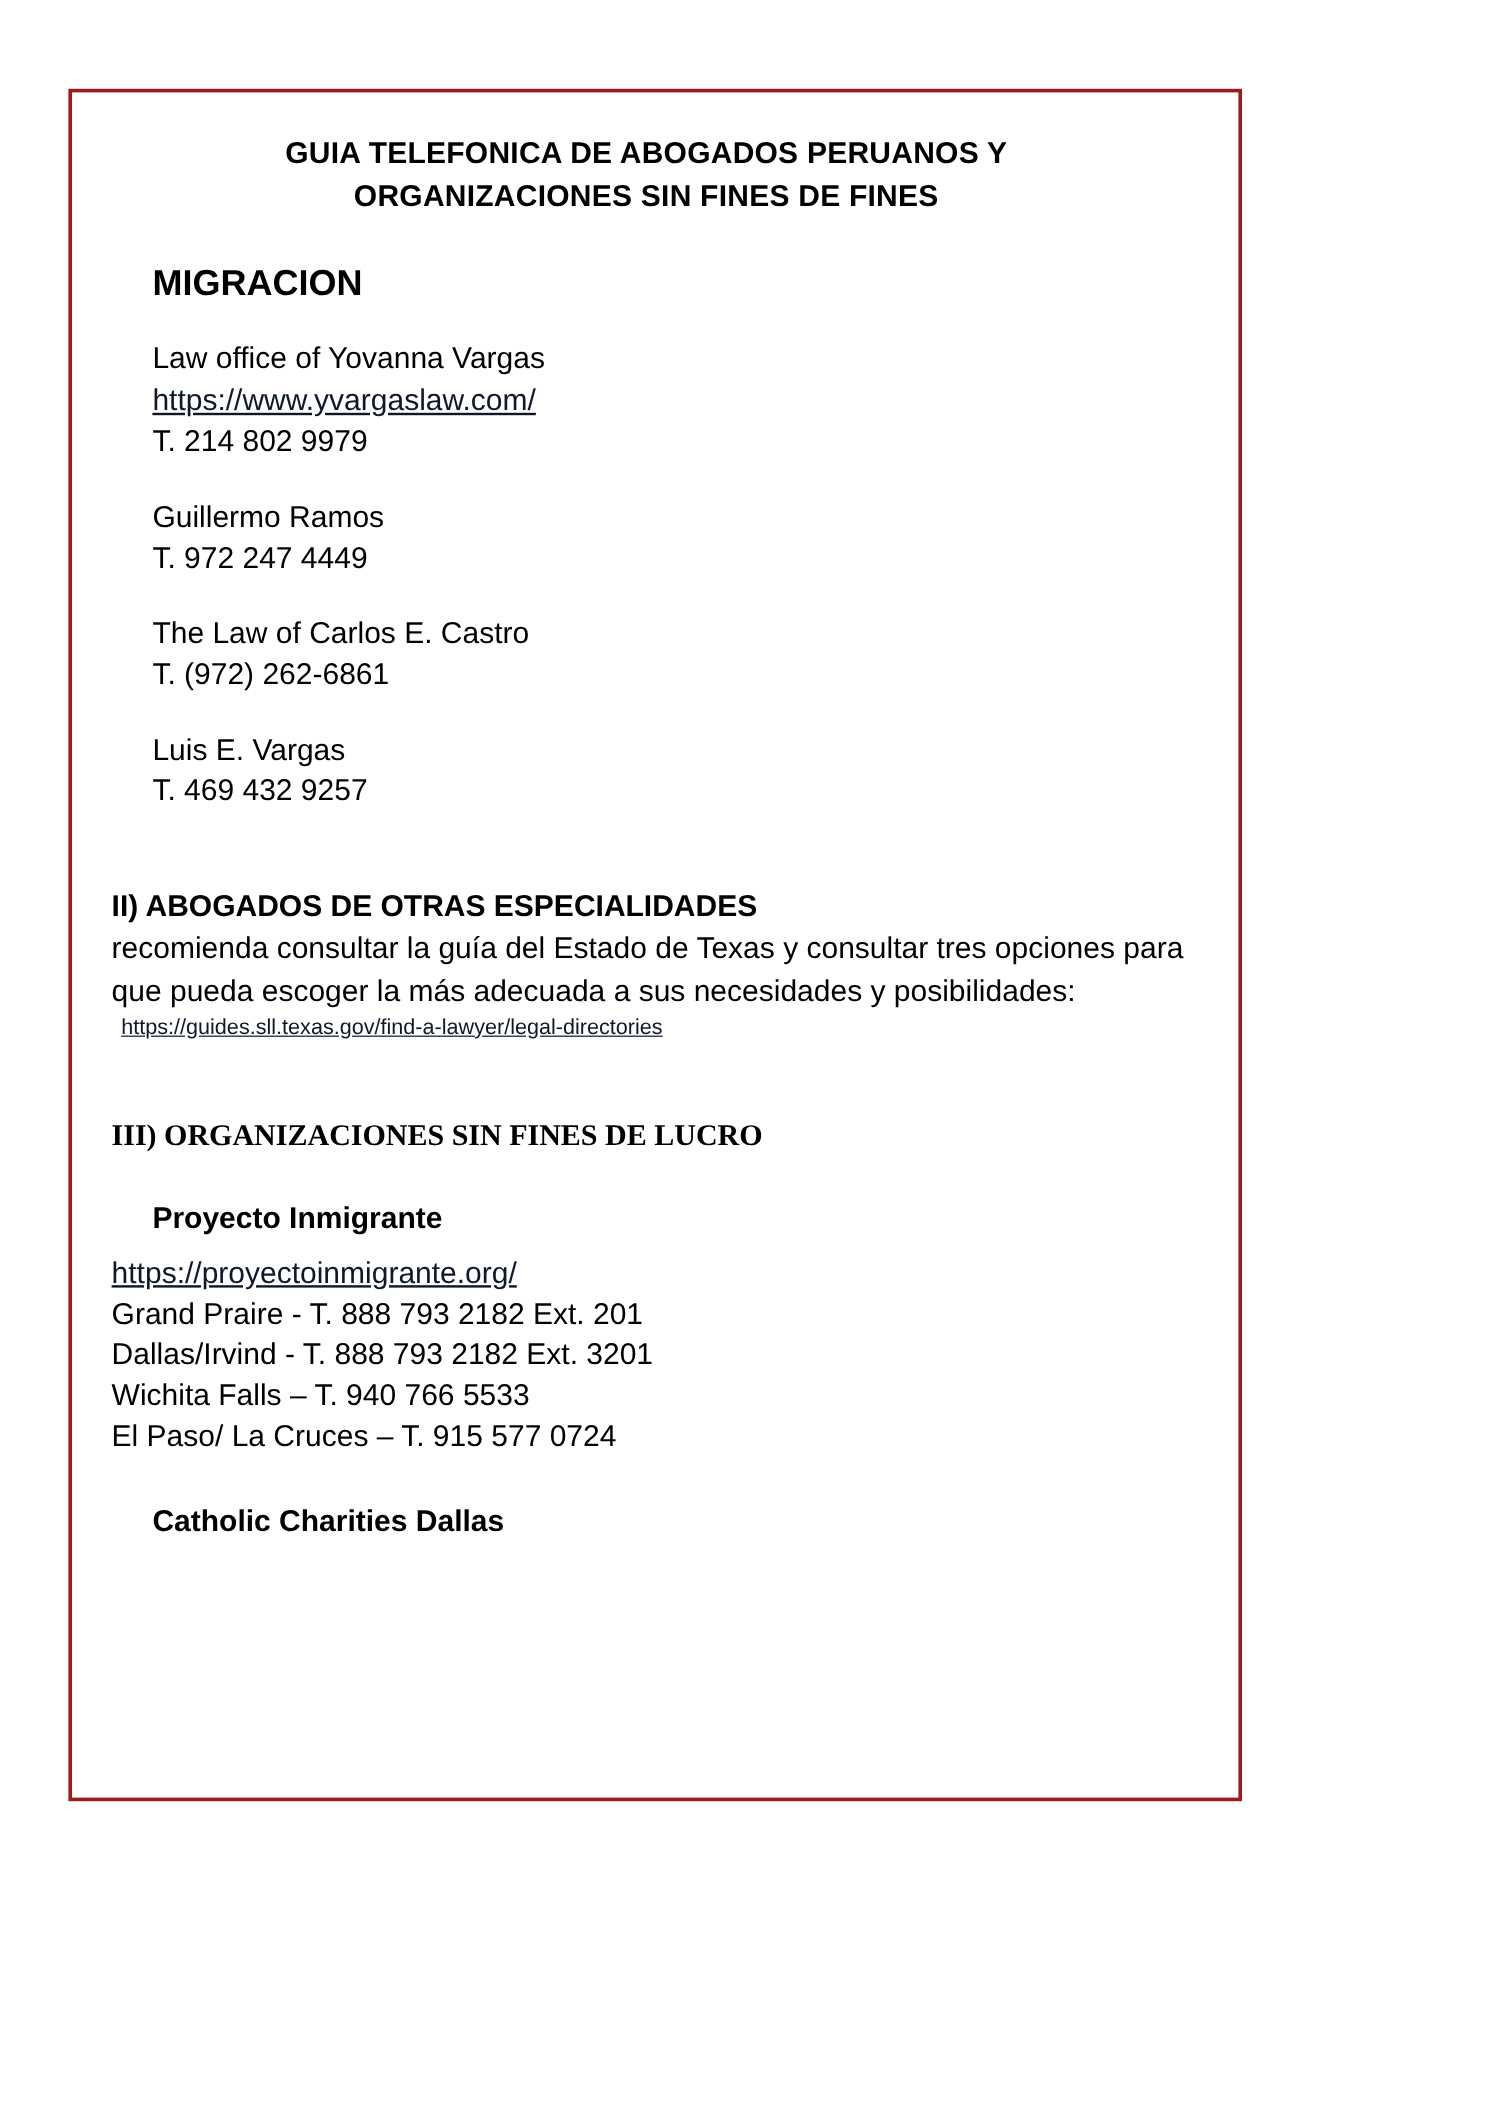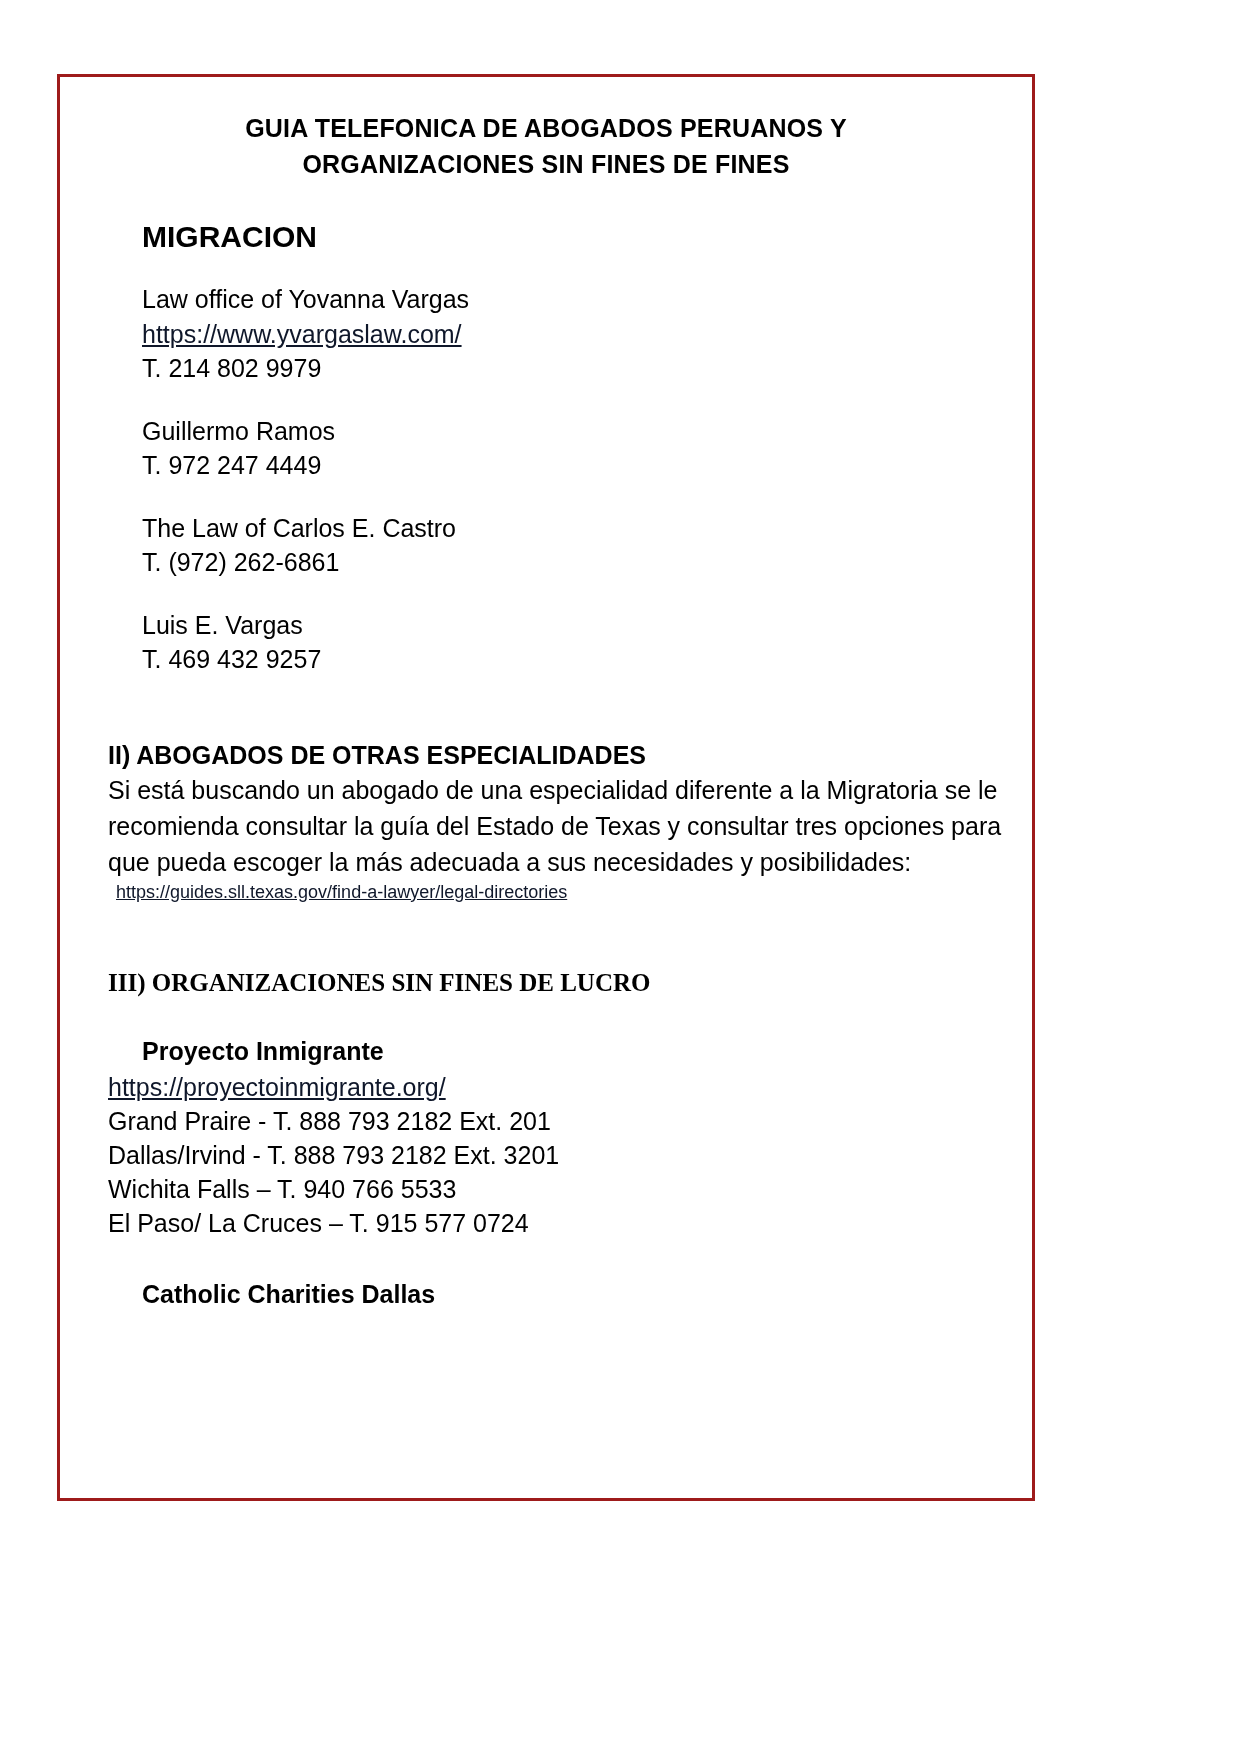--- a/index.html
+++ b/index.html
@@ -18,21 +18,21 @@
     position: absolute;
     left: 57px;
     top: 74px;
     width: 978px;
     height: 1427px;
     border: 3px solid #9e1b1b;
     background: #ffffff;
     box-sizing: border-box;
   }
   .inner {
-    padding: 34px 44px 10px 44px;
+    padding: 34px 44px 10px 29px;
   }
   .title {
     text-align: center;
     font-weight: bold;
     font-size: 25px;
     line-height: 1.42;
     letter-spacing: 0.2px;
     margin: 0 18px;
   }
   .title .line2 {
@@ -87,21 +87,21 @@
   .org-name {
     font-weight: bold;
     font-size: 25px;
     margin-left: 38px;
     margin-top: 40px;
   }
   .org-body {
     font-size: 25px;
     line-height: 1.36;
     margin-left: 4px;
-    margin-top: 4px;
+    margin-top: 14px;
   }
   .row { white-space: nowrap; }
 </style>
 </head>
 <body>
 
 <div class="page">
   <div class="inner">
 
     <div class="title">
@@ -127,21 +127,20 @@
       <div class="row">T. (972) 262-6861</div>
     </div>
 
     <div class="block gap">
       <div class="row">Luis E. Vargas</div>
       <div class="row">T. 469 432 9257</div>
     </div>
 
     <div class="section-head h2-gap">II) ABOGADOS DE OTRAS ESPECIALIDADES</div>
     <div class="para">
-      <div>Si está buscando un abogado de una especialidad diferente a la Migratoria se le</div>
       <div>recomienda consultar la guía del Estado de Texas y consultar tres opciones para</div>
       <div>que  pueda escoger la más adecuada a sus necesidades y posibilidades:</div>
     </div>
     <div class="para-link">
       <a class="link" href="#">https://guides.sll.texas.gov/find-a-lawyer/legal-directories</a>
     </div>
 
     <div class="section-head h3-gap">III) ORGANIZACIONES SIN FINES DE LUCRO</div>
 
     <div class="org-name">Proyecto Inmigrante</div>

